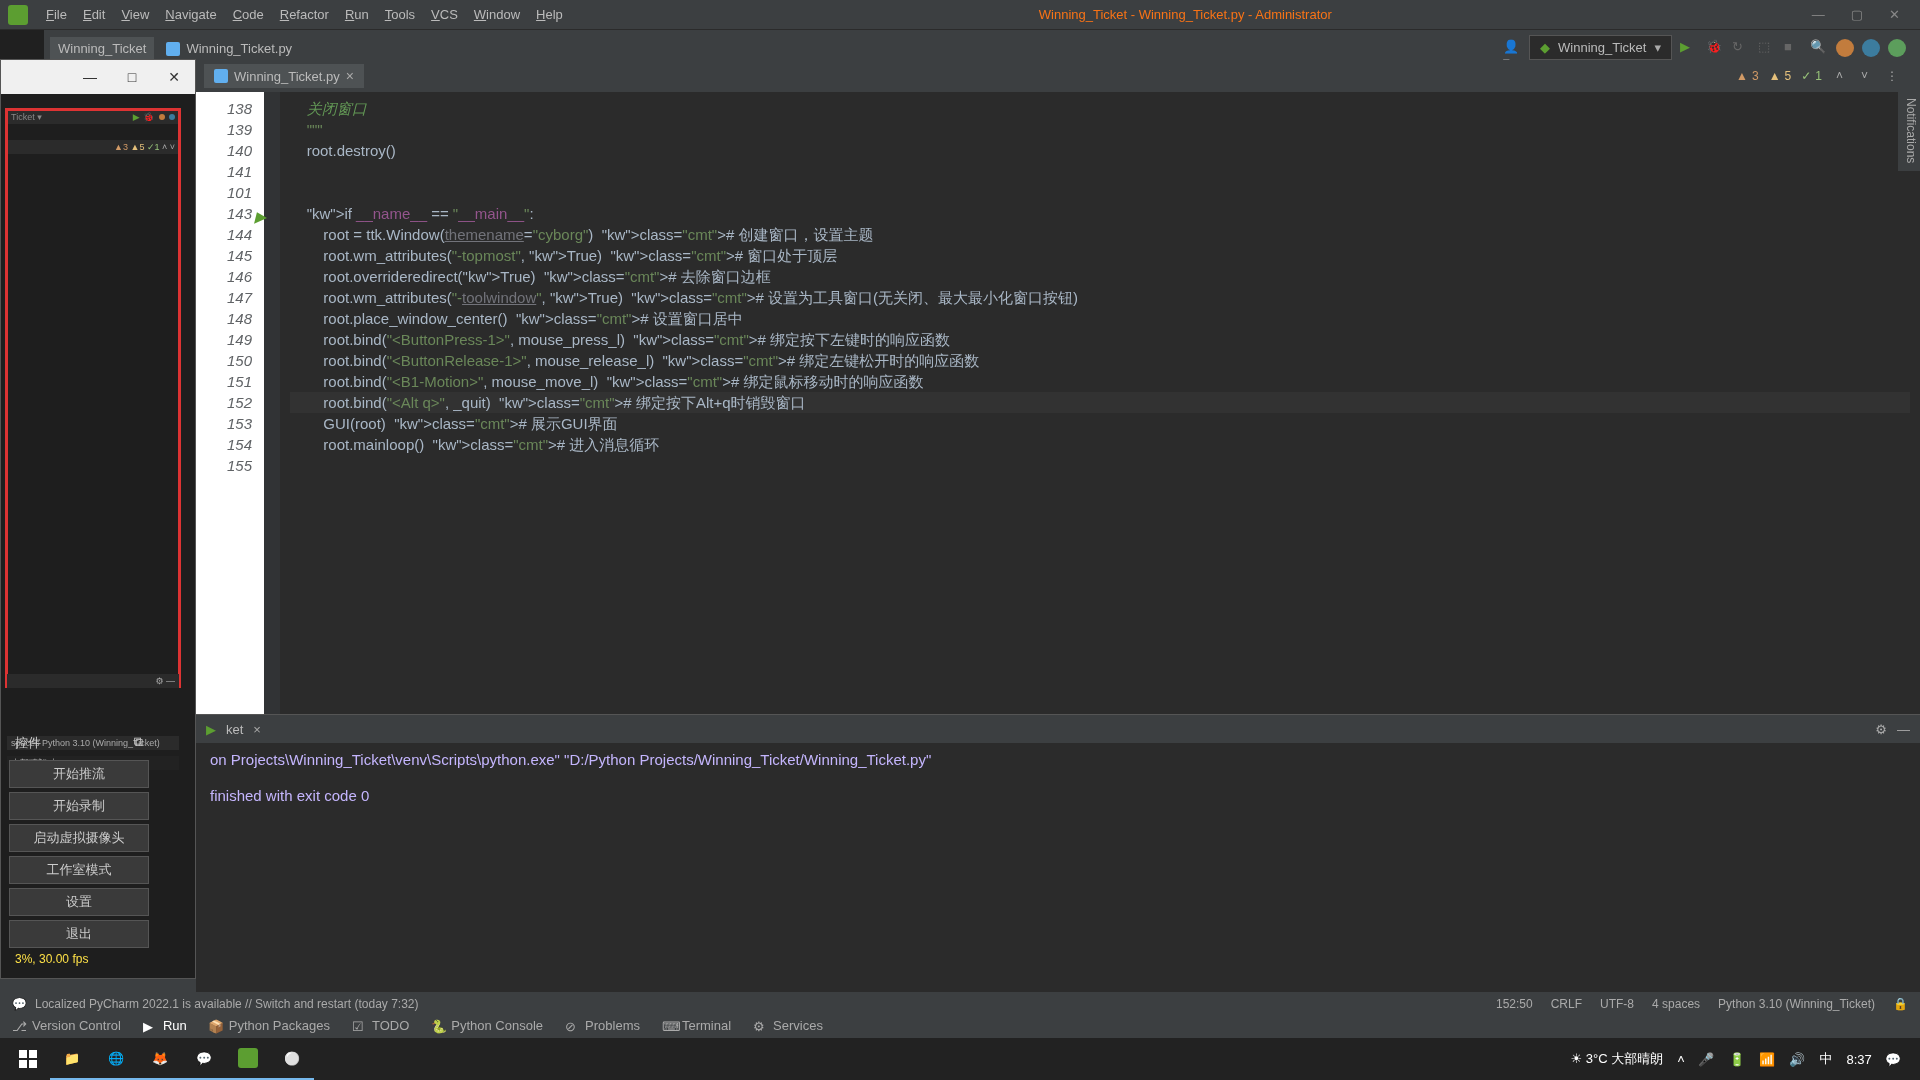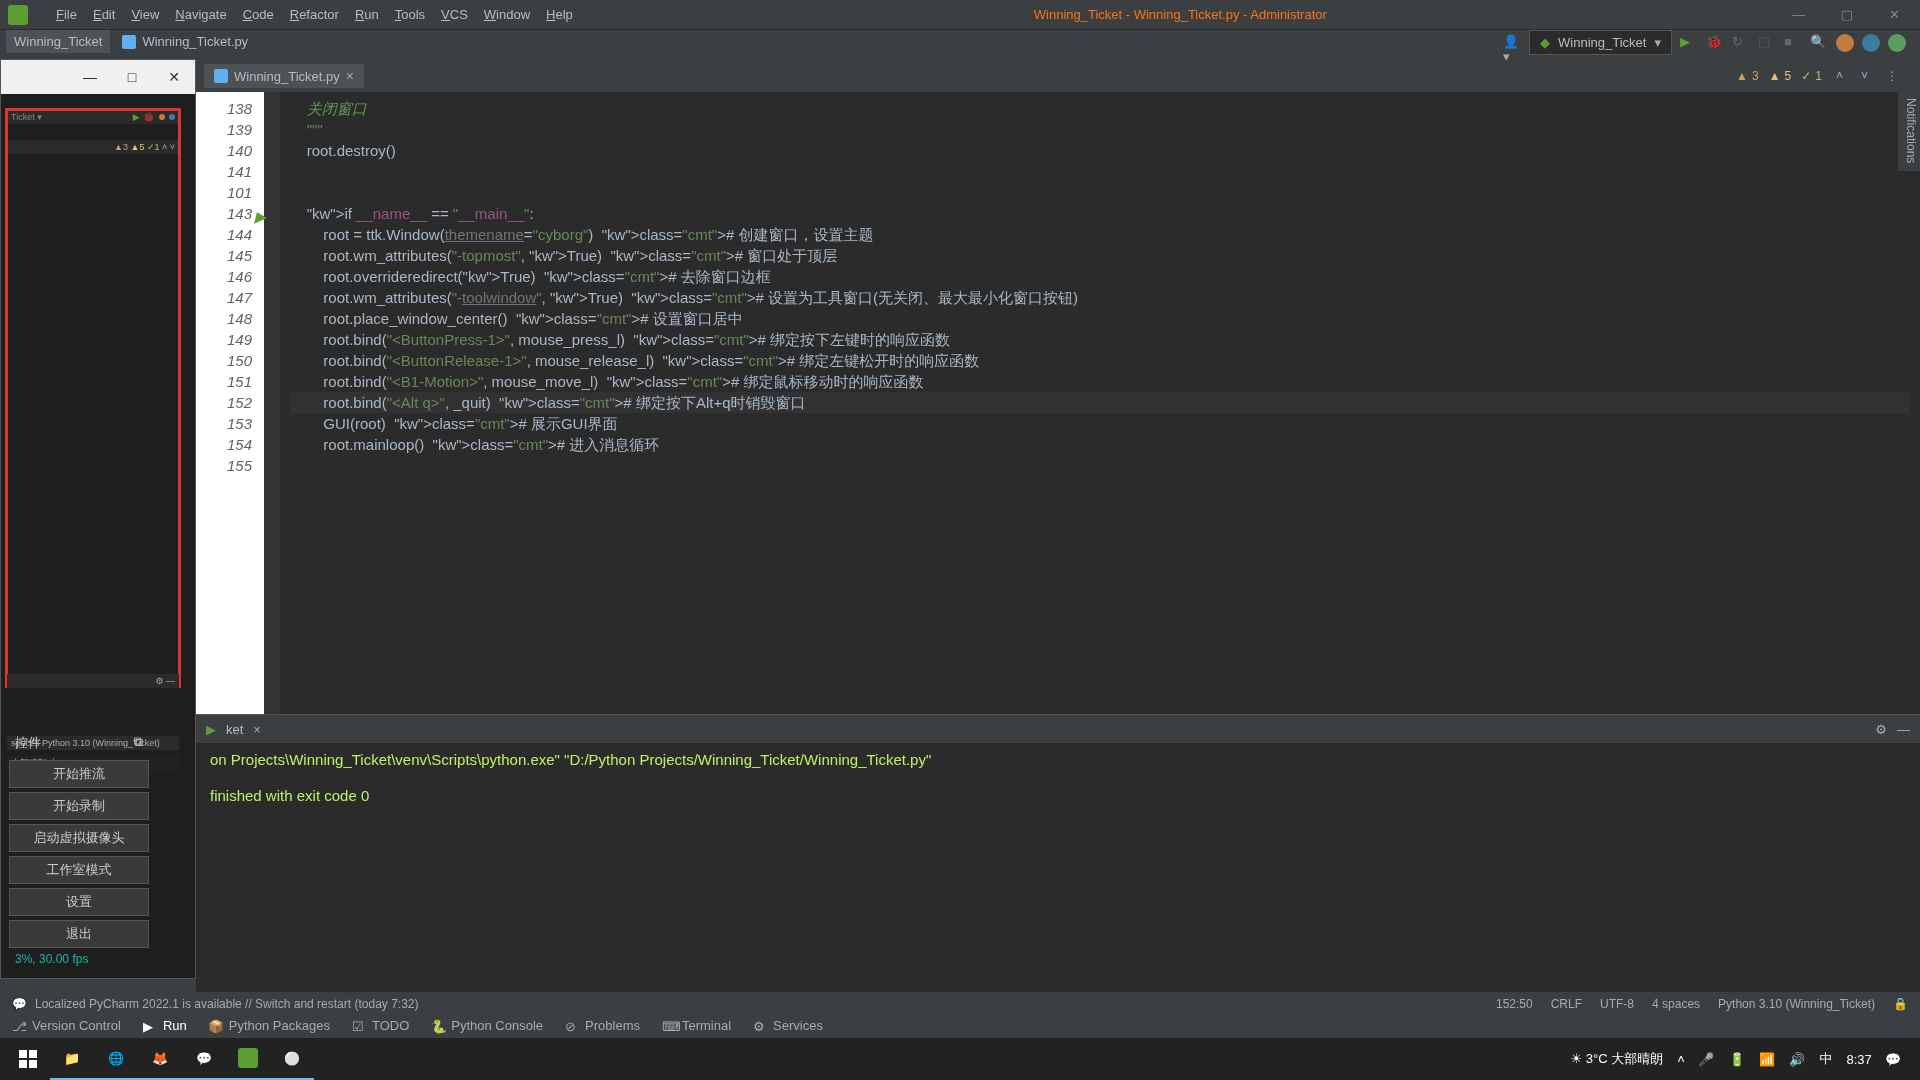--- a/index.html
+++ b/index.html
@@ -1,25 +1,25 @@
 <!DOCTYPE html>
 <html><head>
 <meta charset="utf-8">
 <style>
 * { margin:0; padding:0; box-sizing:border-box; font-family:"Segoe UI",Arial,sans-serif; }
 body { background:#202020; width:1920px; height:1080px; overflow:hidden; position:relative; font-size:13px; color:#bbb; }
 
-.menubar { height:30px; background:#3c3f41; display:flex; align-items:center; padding:0 8px; gap:12px; border-bottom:1px solid #2b2b2b; }
+.menubar { height:30px; background:#3c3f41; display:flex; align-items:center; padding:0 8px; gap:2px; border-bottom:1px solid #2b2b2b; }
 .menubar .logo { width:20px; height:20px; background:#5c9e31; border-radius:3px; margin-right:8px; }
 .menubar .mitem { padding:4px 8px; cursor:pointer; color:#bbb; }
 .menubar .mitem u { text-decoration:underline; }
 .menubar .title { flex:1; text-align:center; color:#f97316; }
 .menubar .winbtn { padding:4px 12px; color:#888; cursor:pointer; }
 
-.tabrow { height:30px; background:#3c3f41; display:flex; align-items:flex-start; padding:0 6px; gap:4px; }
+.tabrow { height:30px; background:#3c3f41; display:flex; align-items:flex-end; padding:0 6px; gap:4px;margin-left:44px; }
 .tabrow .crumb { padding:4px 8px; color:#bbb; background:#4e5254; }
 .tabrow .ftab { display:flex; align-items:center; gap:6px; padding:4px 8px; }
 .tabrow .ftab .fi { width:14px; height:14px; background:#61afef; border-radius:2px; }
 .spacer { flex:1; }
 .runctl { display:flex; align-items:center; gap:8px; padding-right:8px; }
 .runctl .sel { background:#2b2b2b; border:1px solid #555; padding:4px 10px; display:flex; align-items:center; gap:8px; }
 .runctl .icn { width:18px; height:18px; cursor:pointer; }
 .icn-play { color:#5c9e31; }
 .icn-debug { color:#5c9e31; }
 .icn-grey { color:#666; }
@@ -57,42 +57,42 @@
 .self { color:#94558d; }
 .param { color:#72737a; text-decoration:underline;}
 .hl-line { background:#323232; display:inline-block; width:100%;}
 .breadcrumb-bot { height:24px; background:#3c3f41; padding:2px 14px; color:#888; font-family:Consolas,monospace; font-size:13px;}
 
 .runpanel { height:278px; background:#2b2b2b; border-top:1px solid #555; display:flex; flex-direction:column; position:absolute; left:0; right:0; bottom:0;}
 .runhdr { height:28px; background:#3c3f41; display:flex; align-items:center; padding:0 10px; gap:10px;}
 .runhdr .rname { color:#bbb; }
 .runhdr .rtools { margin-left:auto; display:flex; gap:10px; color:#aaa;}
 .runout { flex:1; padding:8px 14px; font-family:Consolas,monospace; font-size:15px; color:#bbb; white-space:pre-wrap;}
-.grey { color:#bef264;}
+.grey { color:#c4b5fd;}
 
 .btab { position:absolute; left:0; right:0; bottom:23px; height:26px; background:#3c3f41; display:flex; align-items:center; padding:0 12px; gap:22px; color:#aaa; border-top:1px solid #2b2b2b; font-size:13px;}
 .btab .bt { display:flex; align-items:center; gap:6px; cursor:pointer;}
 .btab .bt .bi { width:14px; height:14px; }
 
 .status { position:absolute; left:0; right:0; bottom:0; height:23px; background:#3c3f41; display:flex; align-items:center; padding:0 12px; color:#aaa; font-size:12px; gap:16px;}
 .status .sleft { display:flex; gap:8px; align-items:center;}
 .status .sright { margin-left:auto; display:flex; gap:18px; align-items:center;}
 
 
 .ov-win { position:absolute; top:59px; left:0; width:196px; height:920px; background:#313131; border:1px solid #555; z-index:50; display:flex; flex-direction:column; font-size:11px;}
 .ov-title { height:34px; background:#f0f0f0; display:flex; align-items:center; justify-content:flex-end; gap:28px; padding-right:14px;}
 .ov-title .ob { width:14px; height:14px; display:flex; align-items:center; justify-content:center; color:#333; font-size:14px;}
 .ov-body { flex:1; position:relative; background:#1e1e1e;}
 .ov-body .red-rect { position:absolute; top:14px; left:4px; right:14px; height:580px; border:3px solid #d33;}
 .ov-body .tiny-bar { position:absolute; top:16px; left:6px; right:16px; height:14px; background:#2b2b2b; display:flex; align-items:center; gap:4px; padding:0 4px;}
 .ov-body .tiny-bot { position:absolute; left:6px; right:16px; height:14px; background:#2b2b2b; display:flex; align-items:center; padding:0 4px; font-size:9px; color:#aaa;}
 .ov-side { position:absolute; bottom:8px; left:8px; right:46px; }
 .ov-btn { background:#3a3a3a; border:1px solid #555; padding:4px; text-align:center; margin-top:4px; color:#ccc; font-size:13px;}
 .ov-hdr-s { display:flex; justify-content:space-between; padding:4px 6px; color:#ccc; font-size:13px;}
-.ov-stats { color:#14b8a6; padding:4px 6px; font-size:12px;}
+.ov-stats { color:#fde047; padding:4px 6px; font-size:12px;}
 
 
 .taskbar { position:absolute; left:0; right:0; bottom:0; height:42px; background:#222; display:flex; align-items:center; padding:0 6px; z-index:100;}
 .taskbar .tb { width:44px; height:42px; display:flex; align-items:center; justify-content:center; color:#fff; }
 .taskbar .tb.act { border-bottom:2px solid #76b9ed;}
 .taskbar .tray { margin-left:auto; display:flex; align-items:center; gap:14px; padding-right:12px; color:#fff;}
 
 .rside { position:absolute; right:0; top:90px; width:22px; writing-mode:vertical-rl; text-orientation:mixed; color:#aaa; font-size:12px; background:#3c3f41; padding:8px 2px;}
 
 svg { display:block; }

